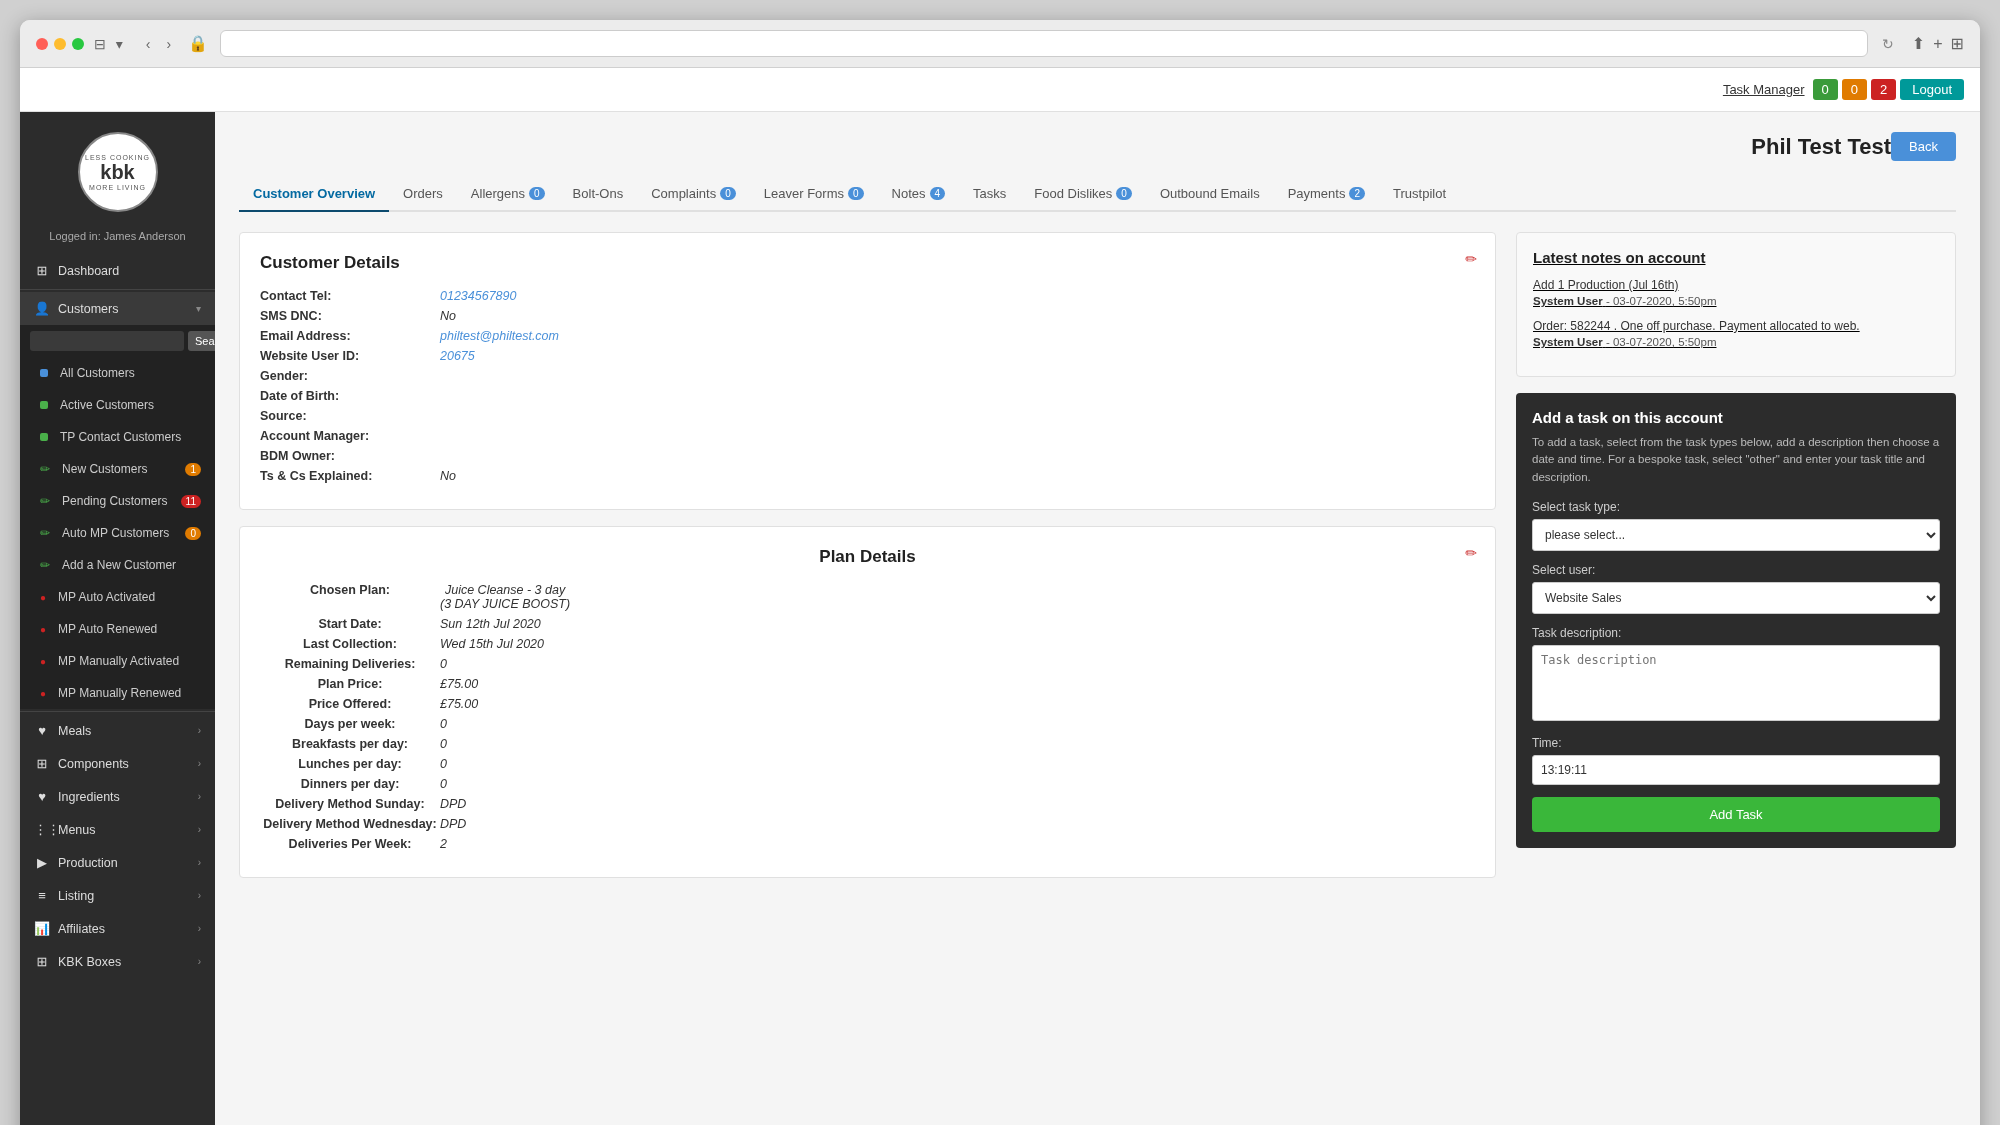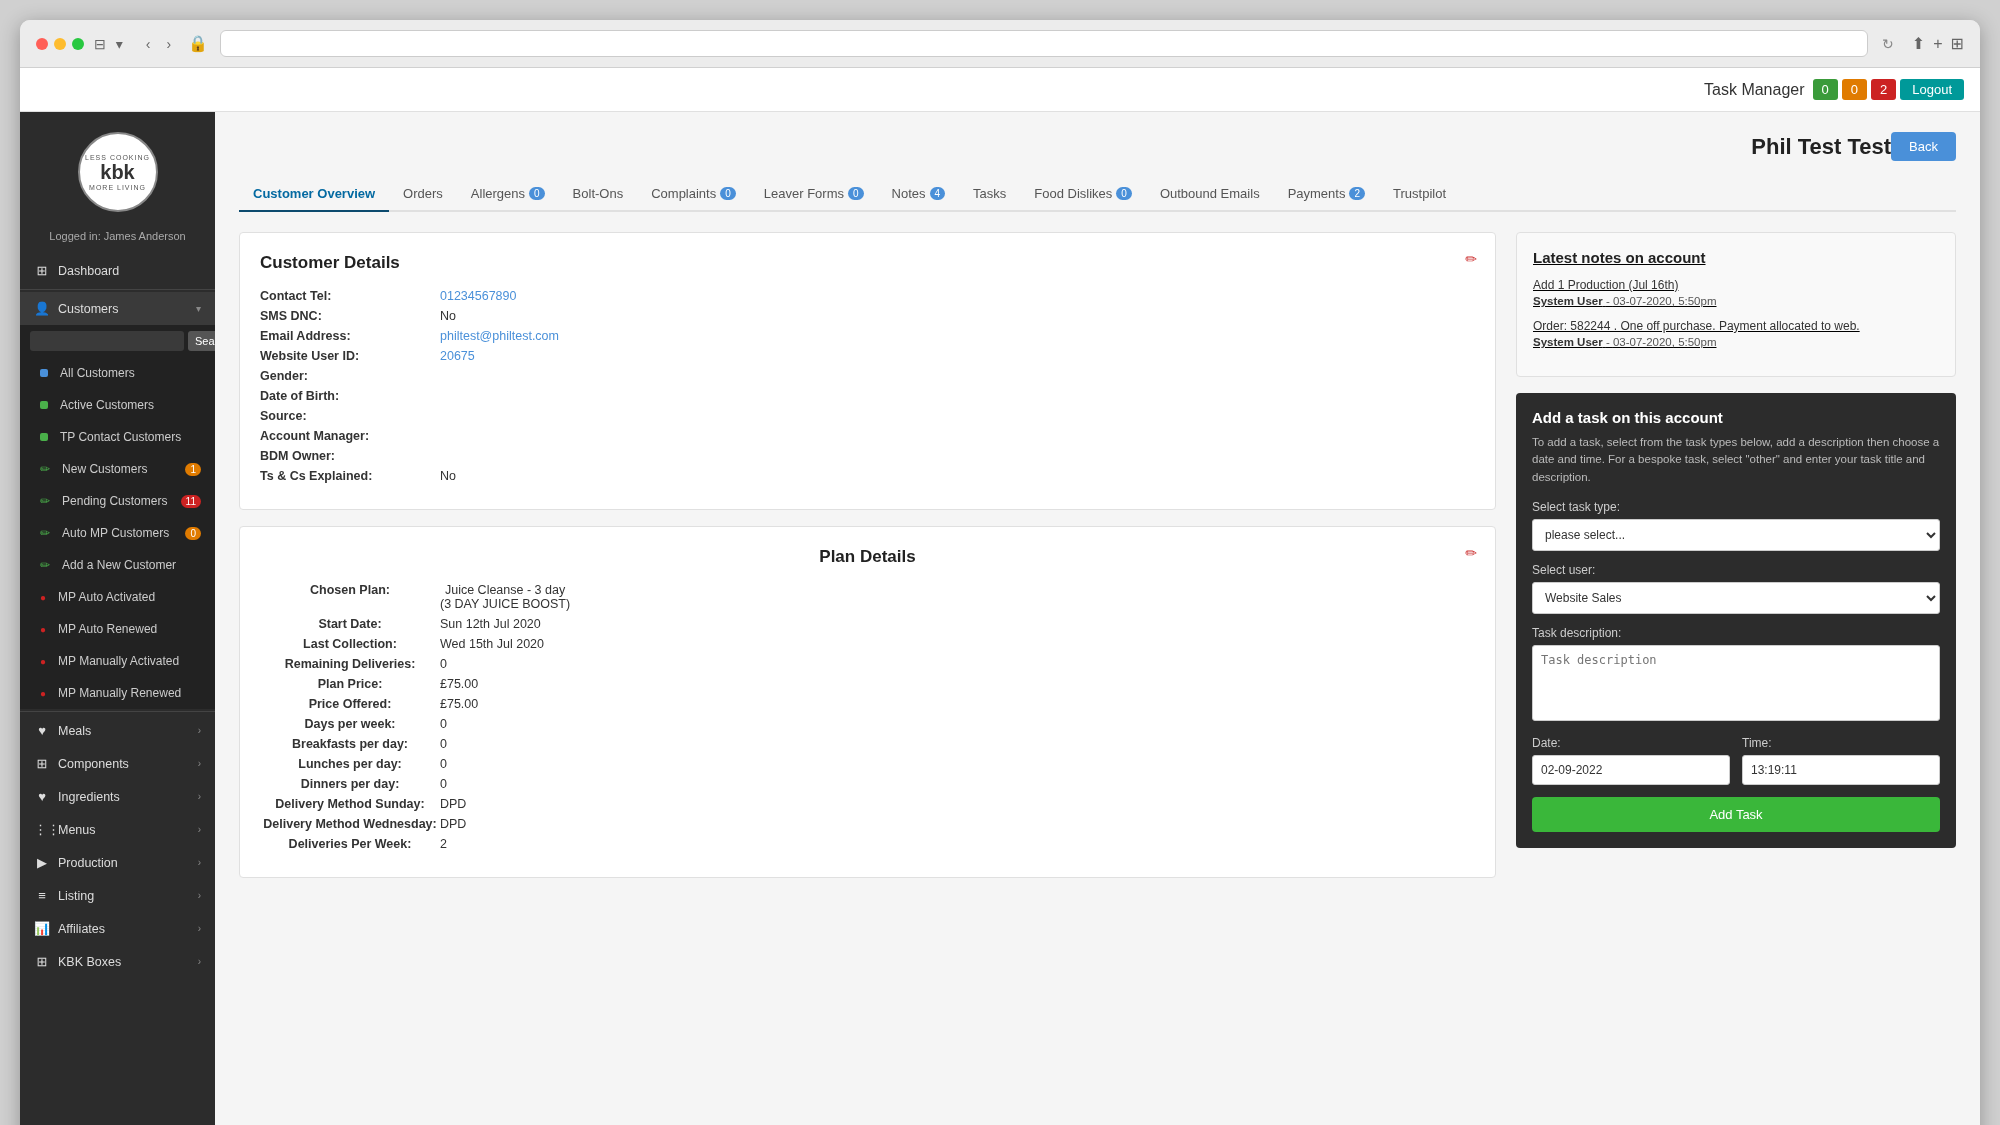--- a/index.html
+++ b/index.html
@@ -54,21 +54,21 @@
     .top-bar {
       background: white;
       display: flex;
       justify-content: flex-end;
       align-items: center;
       padding: 0 16px;
       height: 44px;
       border-bottom: 1px solid #e0e0e0;
       gap: 4px;
     }
-    .top-bar-label { font-size: 16px; color: #333; margin-right: 4px; }
+    .top-bar-label { font-size: 13px; color: #333; margin-right: 4px; text-decoration: underline; }
     .badge-green { background: #3a9b3a; color: white; padding: 3px 9px; font-size: 13px; border-radius: 3px; }
     .badge-orange { background: #e07b00; color: white; padding: 3px 9px; font-size: 13px; border-radius: 3px; }
     .badge-red { background: #cc2222; color: white; padding: 3px 9px; font-size: 13px; border-radius: 3px; }
     .badge-teal { background: #009999; color: white; padding: 3px 12px; font-size: 13px; border-radius: 3px; cursor: pointer; }
 
     
     .sidebar {
       width: 195px;
       background: #2c2c2c;
       color: white;
@@ -246,21 +246,21 @@
       top: 18px;
       right: 18px;
       color: #cc3333;
       cursor: pointer;
       font-size: 14px;
     }
 
     .detail-table { width: 100%; }
     .detail-row { display: flex; margin-bottom: 6px; }
     .detail-label { width: 180px; font-weight: bold; font-size: 12.5px; color: #333; flex-shrink: 0; }
-    .detail-value { font-size: 12.5px; color: #333; }
+    .detail-value { font-size: 12.5px; color: #333; font-style: italic; }
     .detail-value.link { color: #4a90d9; }
 
     
     .notes-panel {
       background: #f9f9f9;
       border: 1px solid #e0e0e0;
       border-radius: 4px;
       padding: 16px;
       margin-bottom: 16px;
       text-decoration: underline;
@@ -693,24 +693,20 @@
                 <select class="task-select"><option value="Website Sales">Website Sales</option></select>
               </div>
 
               <div class="task-field">
                 <div class="task-field-label">Task description:</div>
                 <textarea class="task-textarea" placeholder="Task description" style=""></textarea>
               </div>
 
               <div class="task-datetime-row">
                 <div>
-                  <div class="task-field-label">Date:</div>
-                  <input class="task-input" type="text" value="02-09-2022" style="">
-                </div>
-                <div>
                   <div class="task-field-label">Time:</div>
                   <input class="task-input" type="text" value="13:19:11" style="">
                 </div>
               </div>
 
               <button class="btn-add-task">Add Task</button>
             </div>
           </div>
         </div>
       </div>

